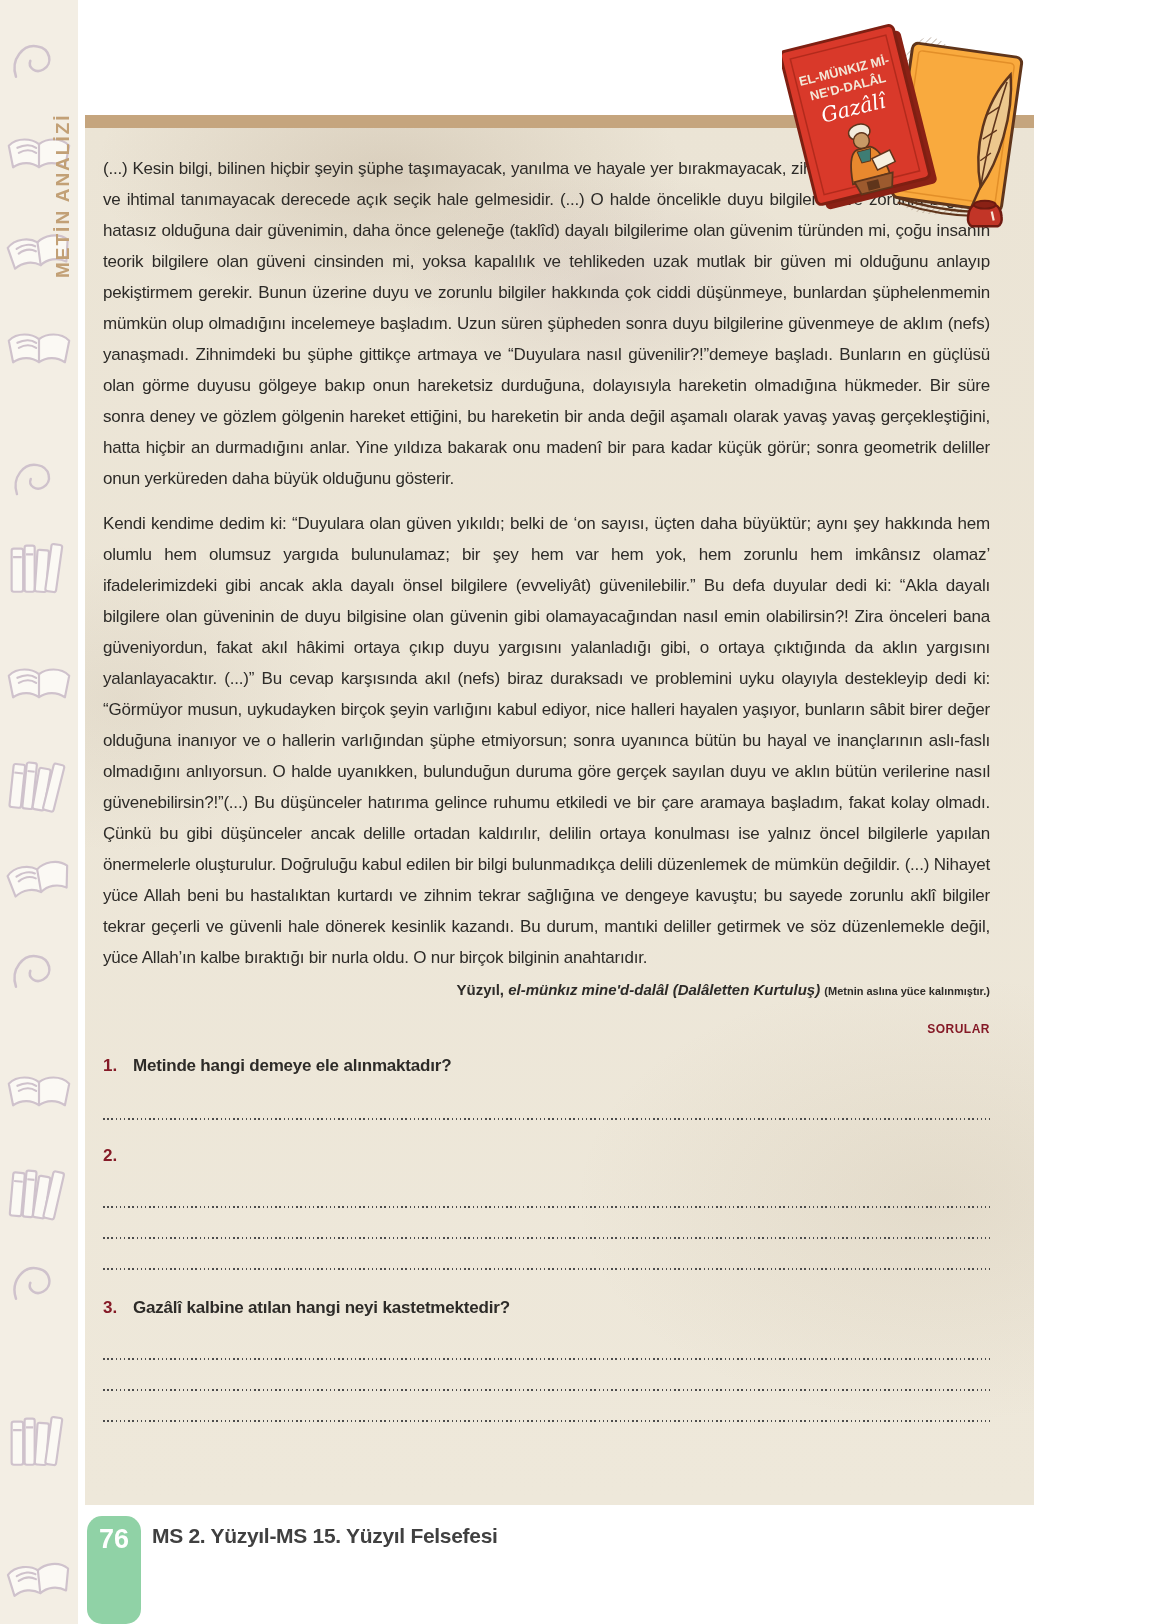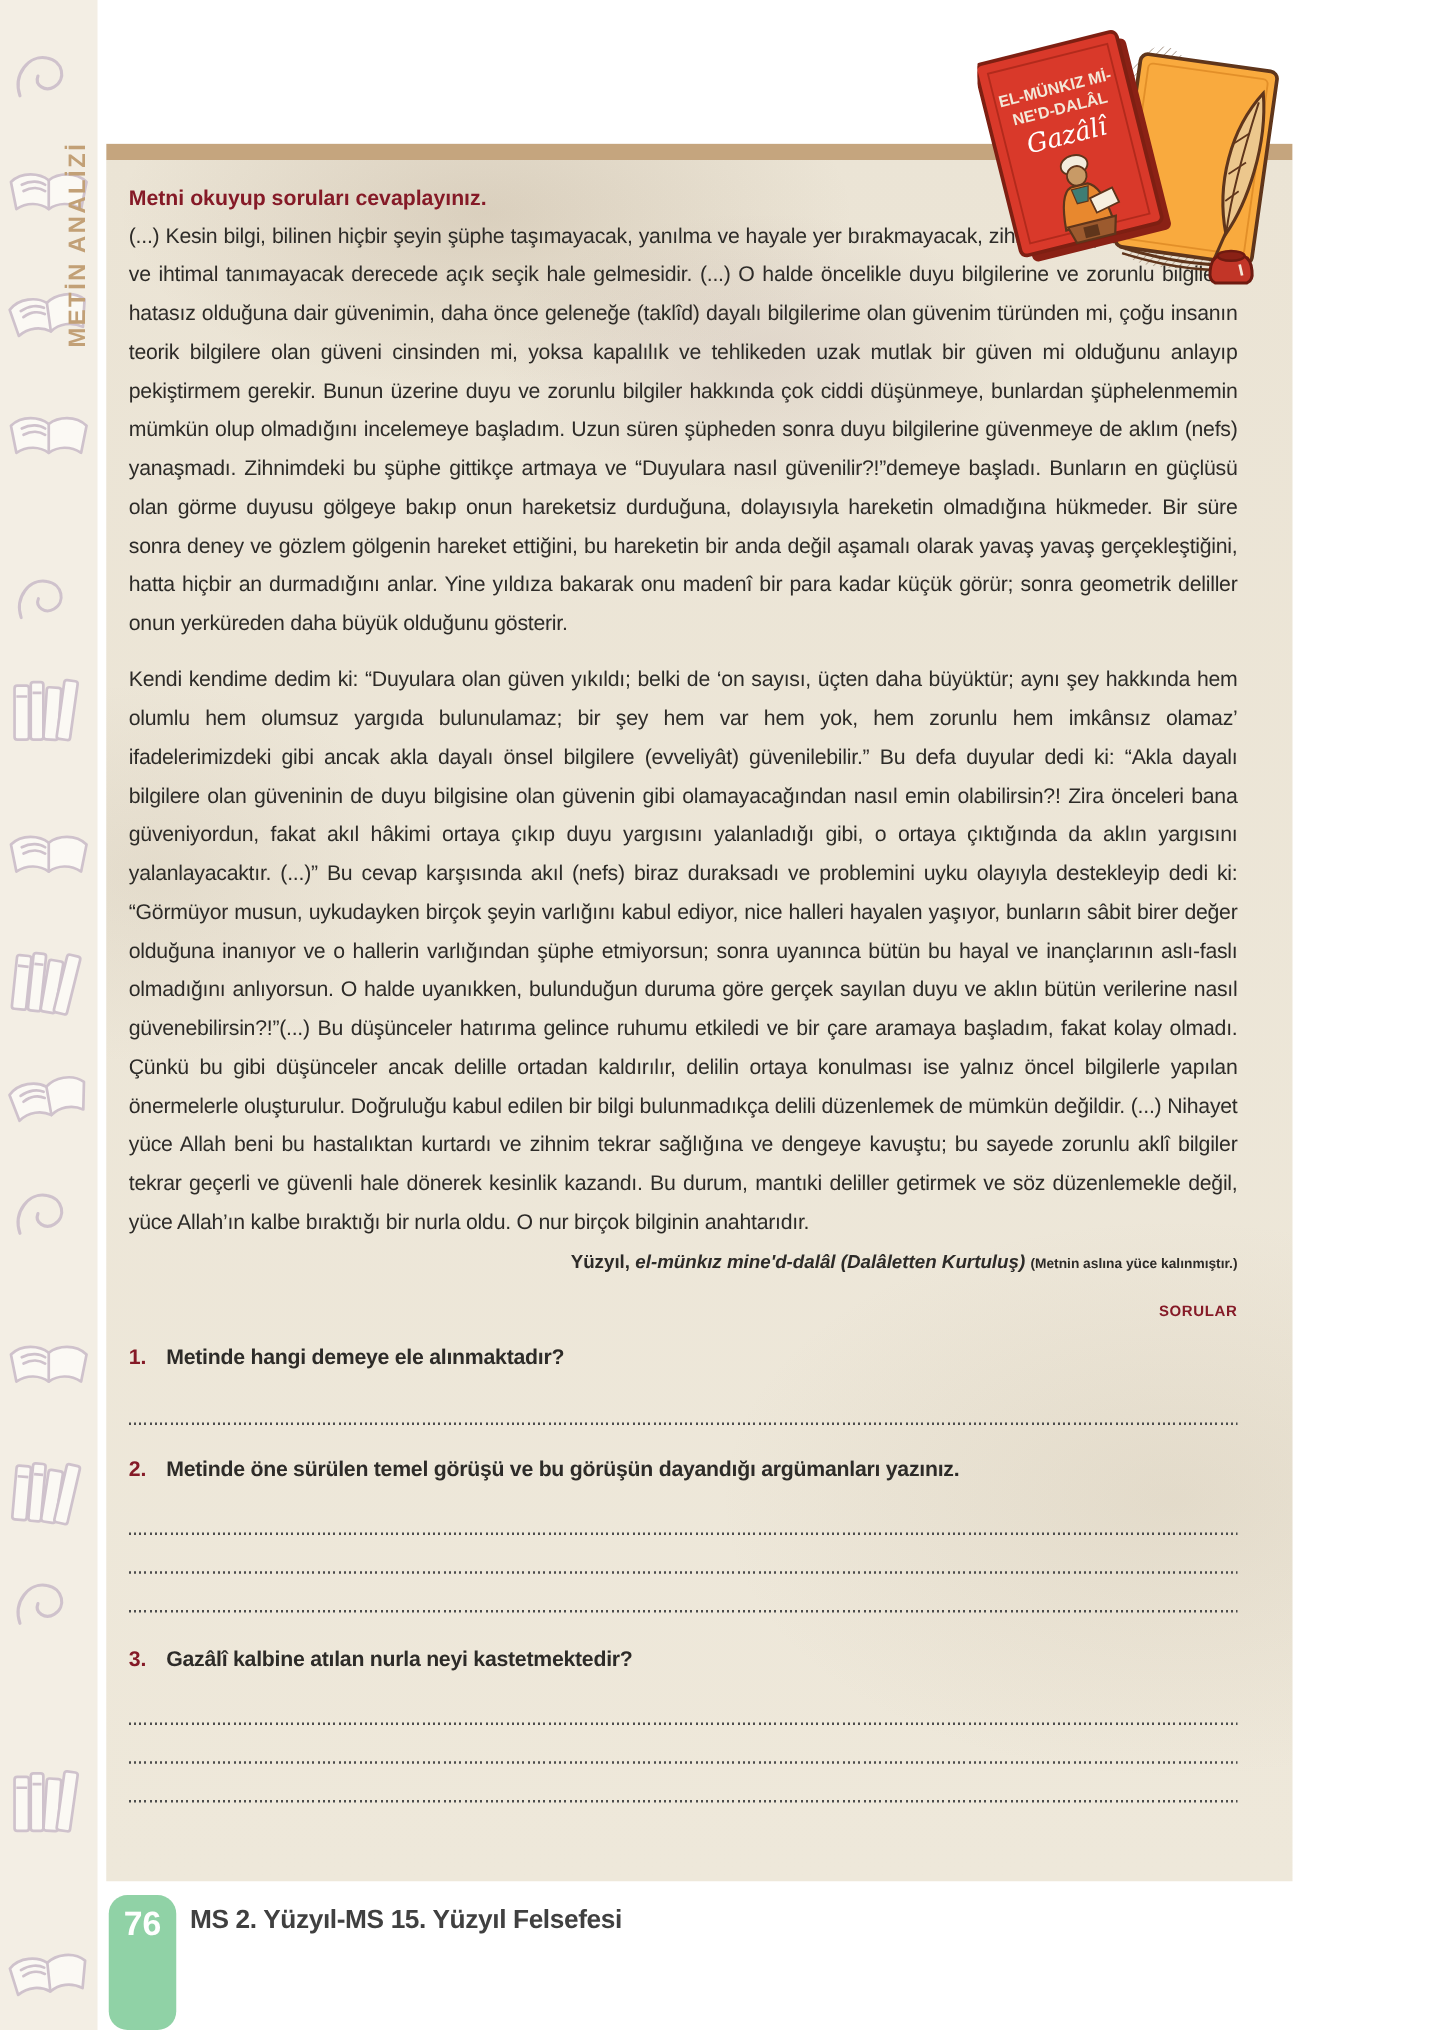--- a/index.html
+++ b/index.html
@@ -173,21 +173,20 @@
       <use href="#sym-openbook"></use>
     </svg>
 </div>
 
 <div class="vertical-label">METİN ANALİZİ</div>
 
 <div class="page">
   <div class="top-bar"></div>
   <div class="page-inner">
 
-    <div class="instruction">Metni okuyup soruları cevaplayınız.</div>
 
     <div class="passage">
       <p>(...) Kesin bilgi, bilinen hiçbir şeyin şüphe taşımayacak, yanılma ve hayale yer bırakmayacak, zihnin (kalb) bunlara imkân ve ihtimal tanımayacak derecede açık seçik hale gelmesidir. (...) O halde öncelikle duyu bilgilerine ve zorunlu bilgilerin hatasız olduğuna dair güvenimin, daha önce geleneğe (taklîd) dayalı bilgilerime olan güvenim türünden mi, çoğu insanın teorik bilgilere olan güveni cinsinden mi, yoksa kapalılık ve tehlikeden uzak mutlak bir güven mi olduğunu anlayıp pekiştirmem gerekir. Bunun üzerine duyu ve zorunlu bilgiler hakkında çok ciddi düşünmeye, bunlardan şüphelenmemin mümkün olup olmadığını incelemeye başladım. Uzun süren şüpheden sonra duyu bilgilerine güvenmeye de aklım (nefs) yanaşmadı. Zihnimdeki bu şüphe gittikçe artmaya ve “Duyulara nasıl güvenilir?!”demeye başladı. Bunların en güçlüsü olan görme duyusu gölgeye bakıp onun hareketsiz durduğuna, dolayısıyla hareketin olmadığına hükmeder. Bir süre sonra deney ve gözlem gölgenin hareket ettiğini, bu hareketin bir anda değil aşamalı olarak yavaş yavaş gerçekleştiğini, hatta hiçbir an durmadığını anlar. Yine yıldıza bakarak onu madenî bir para kadar küçük görür; sonra geometrik deliller onun yerküreden daha büyük olduğunu gösterir.</p>
       <p>Kendi kendime dedim ki: “Duyulara olan güven yıkıldı; belki de ‘on sayısı, üçten daha büyüktür; aynı şey hakkında hem olumlu hem olumsuz yargıda bulunulamaz; bir şey hem var hem yok, hem zorunlu hem imkânsız olamaz’ ifadelerimizdeki gibi ancak akla dayalı önsel bilgilere (evveliyât) güvenilebilir.” Bu defa duyular dedi ki: “Akla dayalı bilgilere olan güveninin de duyu bilgisine olan güvenin gibi olamayacağından nasıl emin olabilirsin?! Zira önceleri bana güveniyordun, fakat akıl hâkimi ortaya çıkıp duyu yargısını yalanladığı gibi, o ortaya çıktığında da aklın yargısını yalanlayacaktır. (...)” Bu cevap karşısında akıl (nefs) biraz duraksadı ve problemini uyku olayıyla destekleyip dedi ki: “Görmüyor musun, uykudayken birçok şeyin varlığını kabul ediyor, nice halleri hayalen yaşıyor, bunların sâbit birer değer olduğuna inanıyor ve o hallerin varlığından şüphe etmiyorsun; sonra uyanınca bütün bu hayal ve inançlarının aslı-faslı olmadığını anlıyorsun. O halde uyanıkken, bulunduğun duruma göre gerçek sayılan duyu ve aklın bütün verilerine nasıl güvenebilirsin?!”(...) Bu düşünceler hatırıma gelince ruhumu etkiledi ve bir çare aramaya başladım, fakat kolay olmadı. Çünkü bu gibi düşünceler ancak delille ortadan kaldırılır, delilin ortaya konulması ise yalnız öncel bilgilerle yapılan önermelerle oluşturulur. Doğruluğu kabul edilen bir bilgi bulunmadıkça delili düzenlemek de mümkün değildir. (...) Nihayet yüce Allah beni bu hastalıktan kurtardı ve zihnim tekrar sağlığına ve dengeye kavuştu; bu sayede zorunlu aklî bilgiler tekrar geçerli ve güvenli hale dönerek kesinlik kazandı. Bu durum, mantıki deliller getirmek ve söz düzenlemekle değil, yüce Allah’ın kalbe bıraktığı bir nurla oldu. O nur birçok bilginin anahtarıdır.</p>
     </div>
 
     <div class="attribution">
       <span class="auth">Yüzyıl,</span>
       <span class="work">el-münkız mine'd-dalâl (Dalâletten Kurtuluş)</span>
       <span class="note">(Metnin aslına yüce kalınmıştır.)</span>
@@ -199,31 +198,30 @@
       <div class="q-head q1-head">
         <span class="q-num">1.</span>
         <span class="q-text">Metinde hangi demeye ele alınmaktadır?</span>
       </div>
       <div class="answer-line q1-l1"></div>
     </div>
 
     <div class="question">
       <div class="q-head q2-head">
         <span class="q-num">2.</span>
-        <span class="q-text">Metinde öne sürülen temel görüşü ve bu görüşün dayandığı argümanları yazınız.</span>
       </div>
       <div class="answer-line q2-l1"></div>
       <div class="answer-line gap29"></div>
       <div class="answer-line gap29"></div>
     </div>
 
     <div class="question">
       <div class="q-head q3-head">
         <span class="q-num">3.</span>
-        <span class="q-text">Gazâlî kalbine atılan nurla neyi kastetmektedir?</span>
+        <span class="q-text">Gazâlî kalbine atılan hangi neyi kastetmektedir?</span>
       </div>
       <div class="answer-line q3-l1"></div>
       <div class="answer-line gap29"></div>
       <div class="answer-line gap29"></div>
     </div>
 
   </div>
 </div>
 
 <div class="illustration">

